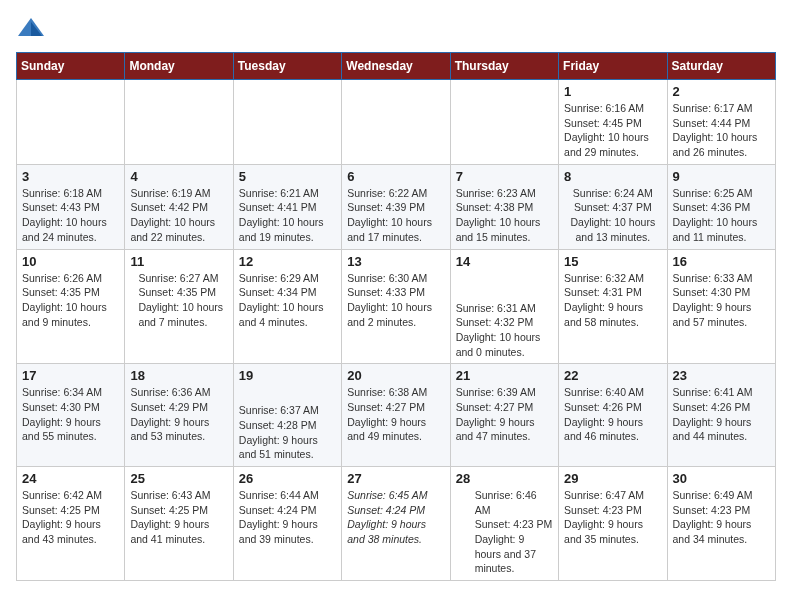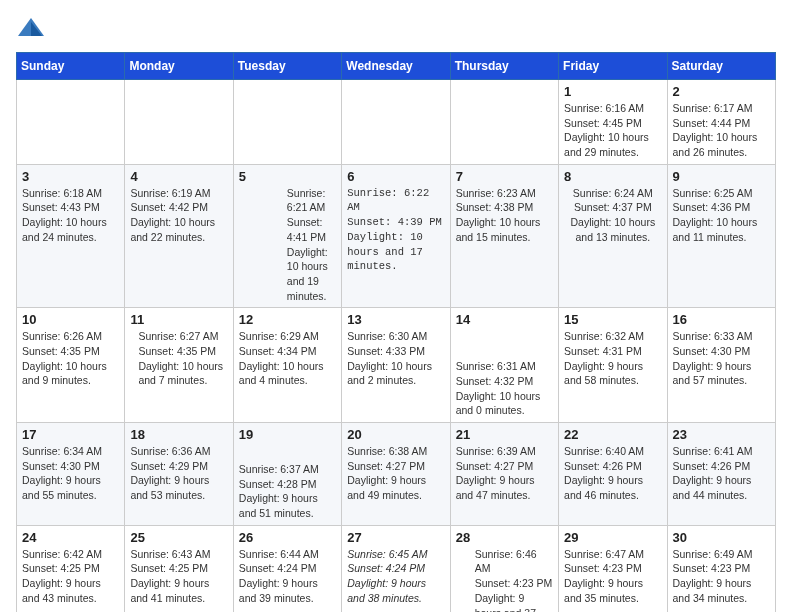--- a/index.html
+++ b/index.html
@@ -36,21 +36,21 @@
     .location-title {
       font-size: 16px;
       color: #555;
     }
     .calendar {
       width: 100%;
       border-collapse: collapse;
       font-size: 11px;
     }
     .calendar th {
-      background: #1d4ed8;
+      background: #7f1d1d;
       color: #fff;
       padding: 6px 4px;
       text-align: left;
       font-weight: bold;
       font-size: 12px;
       border: 1px solid #2a6aad;
     }
     .calendar td {
       border: 1px solid #ccc;
       vertical-align: top;
@@ -138,27 +138,27 @@
 Daylight: 10 hours and 24 minutes.</div>
         </td>
         <td>
           <span class="day-number">4</span>
           <div class="day-info" style="white-space: pre-line;">Sunrise: 6:19 AM
 Sunset: 4:42 PM
 Daylight: 10 hours and 22 minutes.</div>
         </td>
         <td>
           <span class="day-number">5</span>
-          <div class="day-info" style="white-space: pre-line; margin-left: 48px;">Sunrise: 6:21 AM
+          <div class="day-info" style="white-space: pre-line;">Sunrise: 6:21 AM
 Sunset: 4:41 PM
 Daylight: 10 hours and 19 minutes.</div>
         </td>
         <td>
           <span class="day-number">6</span>
-          <div class="day-info" style="white-space: pre-line; font-family: Liberation Mono, monospace;">Sunrise: 6:22 AM
+          <div class="day-info" style="white-space: pre-line;">Sunrise: 6:22 AM
 Sunset: 4:39 PM
 Daylight: 10 hours and 17 minutes.</div>
         </td>
         <td>
           <span class="day-number">7</span>
           <div class="day-info" style="white-space: pre-line;">Sunrise: 6:23 AM
 Sunset: 4:38 PM
 Daylight: 10 hours and 15 minutes.</div>
         </td>
         <td>

